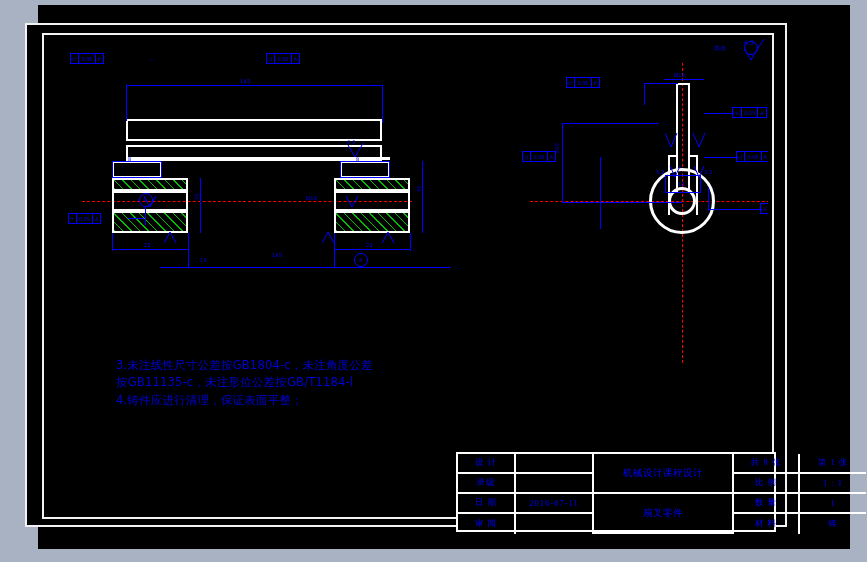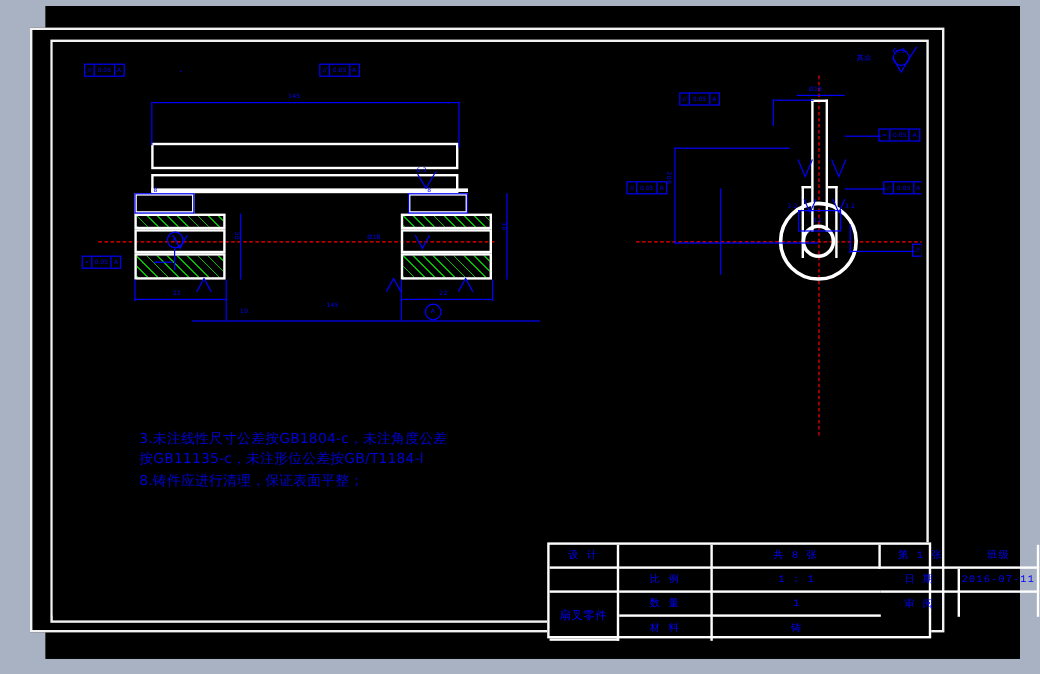--- a/index.html
+++ b/index.html
@@ -40,21 +40,21 @@
 
   
   .tb{position:absolute;left:456px;top:452px;width:320px;height:80px;
       border:2px solid #ffffff;box-sizing:border-box;background:#000;
       display:grid;
       grid-template-columns:58px 78px 140px 66px 66px;
       grid-template-rows:20px 20px 20px 20px;}
   .tb .c{border-right:2px solid #ffffff;border-bottom:2px solid #ffffff;
          box-sizing:border-box;display:flex;align-items:center;
          justify-content:center;color:#0000ff;font-size:8.5px;
-         font-family:Liberation Mono, monospace;letter-spacing:1px;
+         font-family:Liberation Serif, serif;letter-spacing:1px;
          overflow:hidden;white-space:nowrap;}
   .tb .c.last-col{border-right:none;}
   .tb .c.last-row{border-bottom:none;}
   .tb .span2{grid-row:span 2;}
   .tb .big{font-size:9.5px;letter-spacing:.5px;}
 
   
   .t{position:absolute;color:#0000ff;font-size:5px;white-space:nowrap;
      font-family:"DejaVu Sans",sans-serif;letter-spacing:.3px;}
   .t6{font-size:6px;}
@@ -268,29 +268,30 @@
     <div class="gtol" style="left:716px;top:168px;">
       <span>//</span>
 
     </div>
     <div class="bl" style="left:664px;top:174px;width:54px;height:1px;"></div>
     <div class="bl" style="left:664px;top:152px;width:1px;height:24px;"></div>
 
     <div class="notes">
       <div>3.未注线性尺寸公差按GB1804-c，未注角度公差</div>
       <div>按GB11135-c，未注形位公差按GB/T1184-l</div>
-      <div>8.铸件应进行清理，保证表面平整；</div>
+      <div>4.铸件应进行清理，保证表面平整；</div>
     </div>
 
   </div>
 
   <div class="tb">
 
     <div class="c">设 计</div>
     <div class="c"></div>
+    <div class="c big span2">机械设计课程设计</div>
     <div class="c">共  8  张</div>
     <div class="c last-col">第  1  张</div>
 
     <div class="c">班级</div>
     <div class="c"></div>
     <div class="c">比 例</div>
     <div class="c last-col">1 : 1</div>
 
     <div class="c">日 期</div>
     <div class="c">2016-07-11</div>

